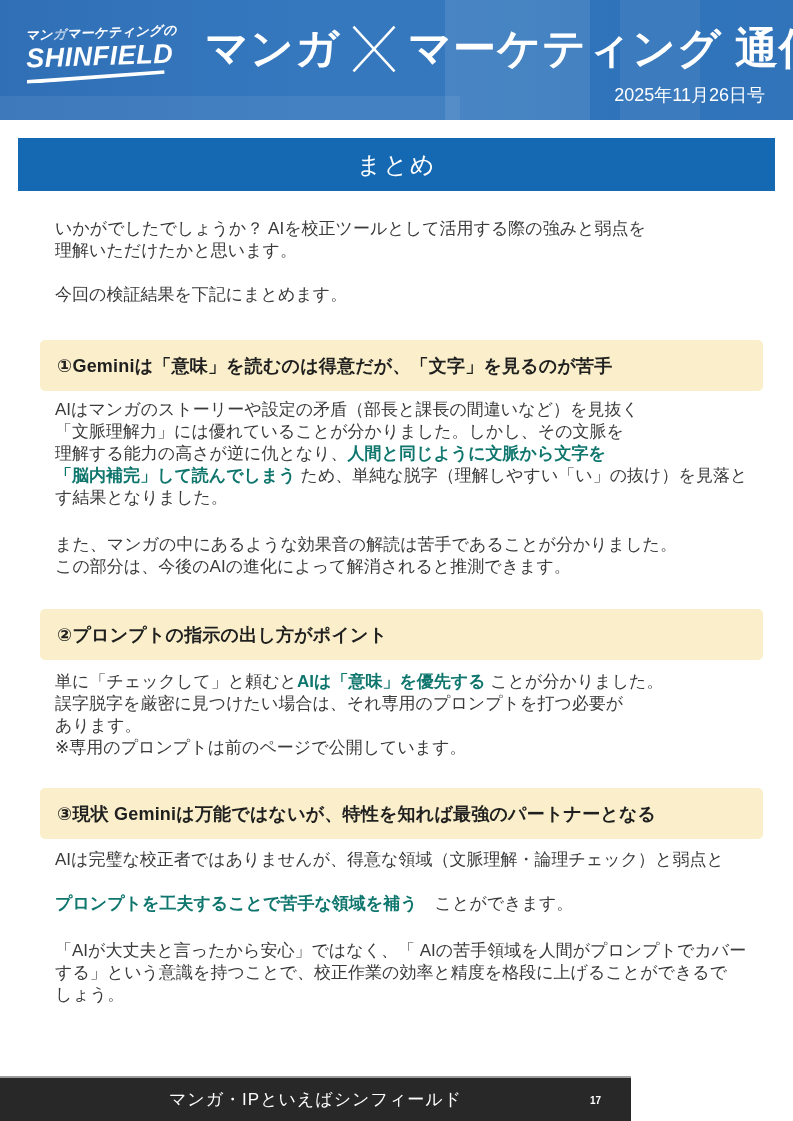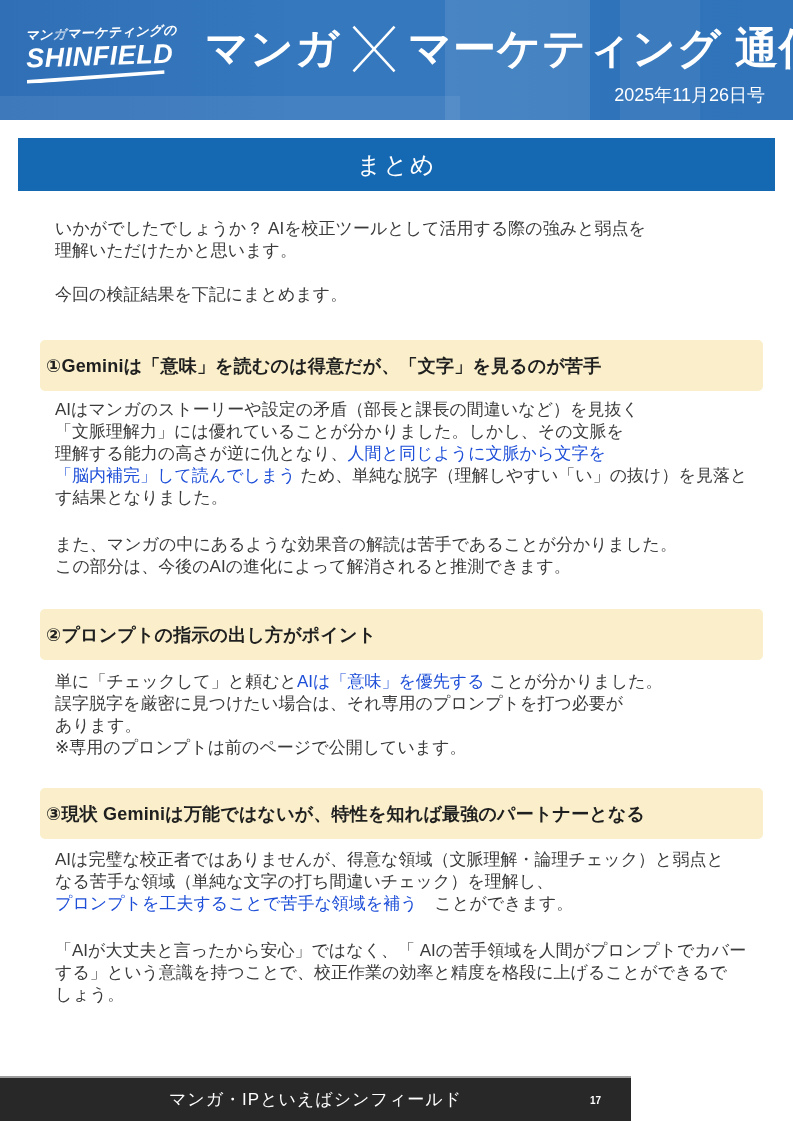--- a/index.html
+++ b/index.html
@@ -68,28 +68,28 @@
     background: #1568b2;
     display: flex; align-items: center; justify-content: center;
     color: #ffffff; font-size: 24px; font-weight: 500; letter-spacing: 2px;
   }
 
   
   .text-block {
     position: absolute; left: 55px; width: 700px;
     font-size: 17px; line-height: 22px; color: #3a3a3a;
   }
-  .text-block .red { color: #1d4ed8; font-weight: 400; }
+  .text-block .red { color: #0f766e; font-weight: 700; }
   .intro-line { min-height: 22px; }
 
   .sec-head {
     position: absolute; left: 40px; width: 723px; height: 51px;
     background: #faefca; border-radius: 5px;
     display: flex; align-items: center;
-    padding-left: 6px; box-sizing: border-box;
+    padding-left: 17px; box-sizing: border-box;
     font-size: 18px; font-weight: 700; color: #1f1f1f;
     letter-spacing: 0.2px;
   }
 
   
   .footer {
     position: absolute; left: 0; bottom: 0;
     width: 631px; height: 45px;
     background: #282828; border-top: 2px solid #9d9d9d;
     box-sizing: border-box;
@@ -145,21 +145,21 @@
       </div>
       <div class="text-block" style="top: 399px;"><span>AIはマンガのストーリーや設定の矛盾（部長と課長の間違いなど）を見抜く</span><br><span>「文脈理解力」には優れていることが分かりました。しかし、その文脈を</span><br><span>理解する能力の高さが逆に仇となり、</span><span class="red">人間と同じように文脈から文字を</span><br><span class="red">「脳内補完」して読んでしまう</span><span> ため、単純な脱字（理解しやすい「い」の抜け）を見落と</span><br><span>す結果となりました。</span></div>
       <div class="text-block" style="top: 534px;"><span>また、マンガの中にあるような効果音の解読は苦手であることが分かりました。</span><br><span>この部分は、今後のAIの進化によって解消されると推測できます。</span></div>
       <div class="sec-head" style="top: 609px;">
         <span>②プロンプトの指示の出し方がポイント</span>
       </div>
       <div class="text-block" style="top: 671px;"><span>単に「チェックして」と頼むと</span><span class="red">AIは「意味」を優先する</span><span> ことが分かりました。</span><br><span>誤字脱字を厳密に見つけたい場合は、それ専用のプロンプトを打つ必要が</span><br><span>あります。</span><br><span>※専用のプロンプトは前のページで公開しています。</span></div>
       <div class="sec-head" style="top: 788px;">
         <span>③現状 Geminiは万能ではないが、特性を知れば最強のパートナーとなる</span>
       </div>
-      <div class="text-block" style="top: 849px;"><span>AIは完璧な校正者ではありませんが、得意な領域（文脈理解・論理チェック）と弱点と</span><br><span>なる苦手な領域（単純な文字の打ち間違いチェック）を理解し、</span><br><span></span><span class="red">プロンプトを工夫することで苦手な領域を補う</span><span>　ことができます。</span></div>
+      <div class="text-block" style="top: 849px;"><span>AIは完璧な校正者ではありませんが、得意な領域（文脈理解・論理チェック）と弱点と</span><br><br><span></span><span class="red">プロンプトを工夫することで苦手な領域を補う</span><span>　ことができます。</span></div>
       <div class="text-block" style="top: 940px;"><span>「AIが大丈夫と言ったから安心」ではなく、「 AIの苦手領域を人間がプロンプトでカバー</span><br><span>する」という意識を持つことで、校正作業の効率と精度を格段に上げることができるで</span><br><span>しょう。</span></div>
     </div>
 
   <footer class="footer">
     <span class="tagline">マンガ・IPといえばシンフィールド</span>
     <span class="pagenum">17</span>
   </footer>
 
 </div>
 

